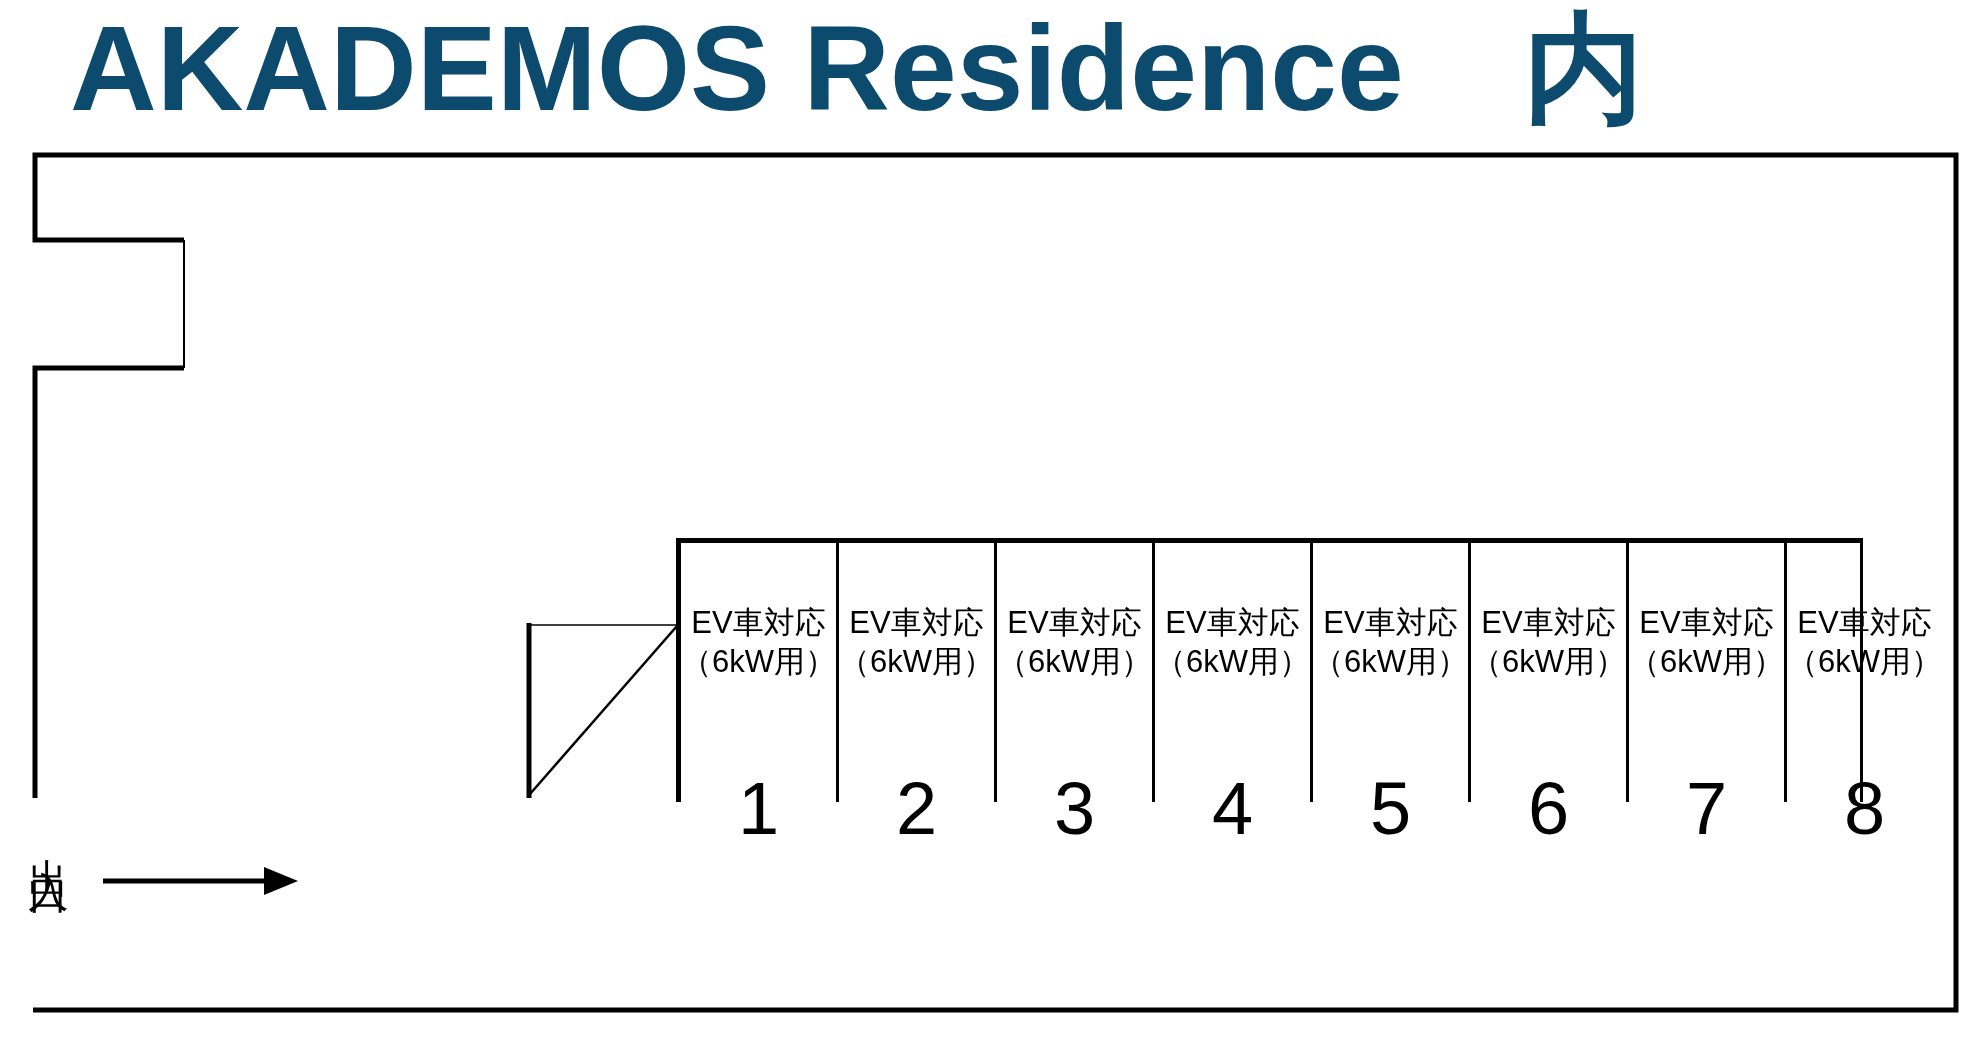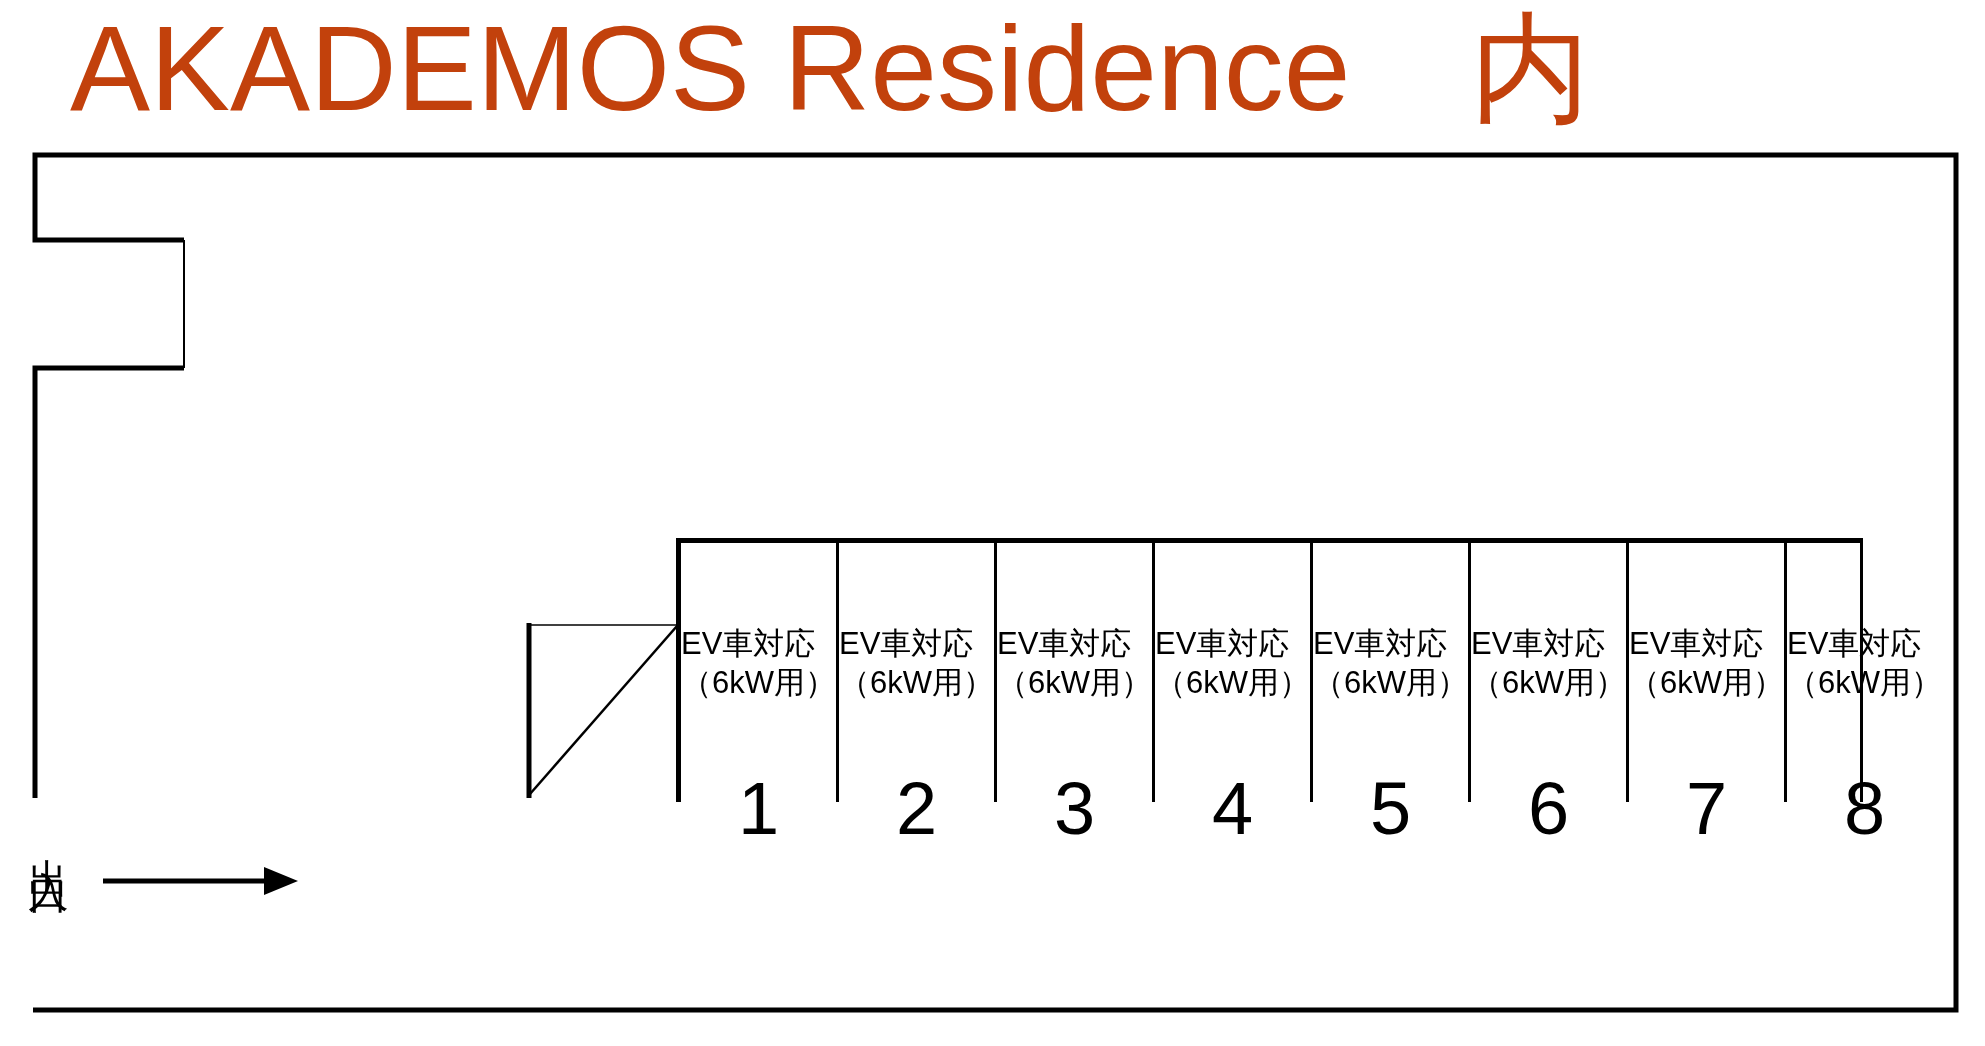--- a/index.html
+++ b/index.html
@@ -12,21 +12,22 @@
     color: #000000;
     overflow: hidden;
   }
   .title {
     position: absolute;
     left: 70px;
     top: 6px;
     font-size: 120px;
     line-height: 124px;
     white-space: nowrap;
-    color: #c2410c;
+    color: #0c4a6e;
+    font-weight: bold;
   }
   .linework {
     position: absolute;
     left: 0;
     top: 0;
     width: 1985px;
     height: 1046px;
   }
   .stall-row {
     position: absolute;
@@ -41,24 +42,24 @@
   }
   .stall {
     position: relative;
     flex: 1 1 0;
     border-left: 3px solid #000000;
     overflow: visible;
   }
   .stall:first-child { border-left: 5px solid #000000; }
   .stall-label {
     padding-top: 60px;
+    text-align: center;
     font-size: 31px;
     line-height: 39px;
     white-space: nowrap;
-    margin-top: 21px;
   }
   .stall-number {
     position: absolute;
     top: 229px;
     left: 0;
     width: 100%;
     text-align: center;
     font-size: 74px;
     line-height: 74px;
   }

